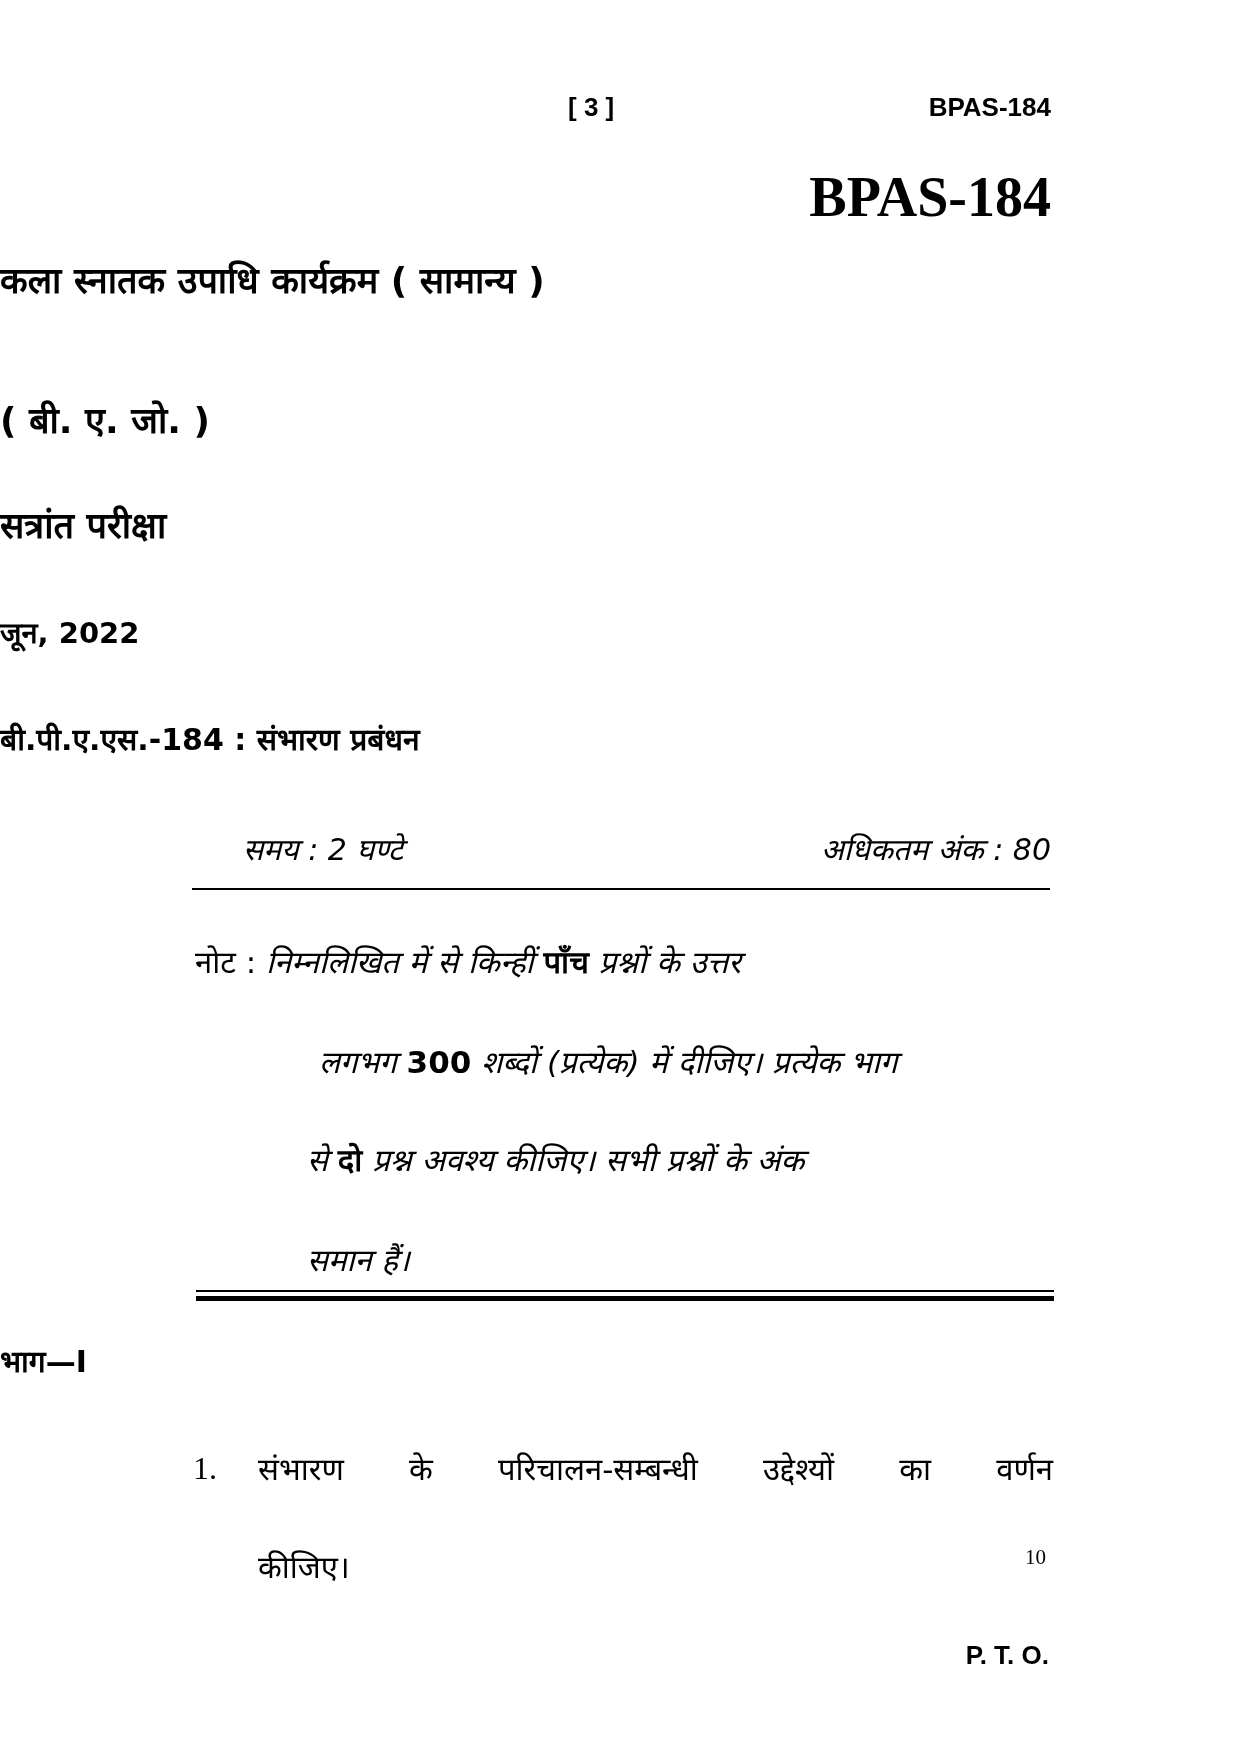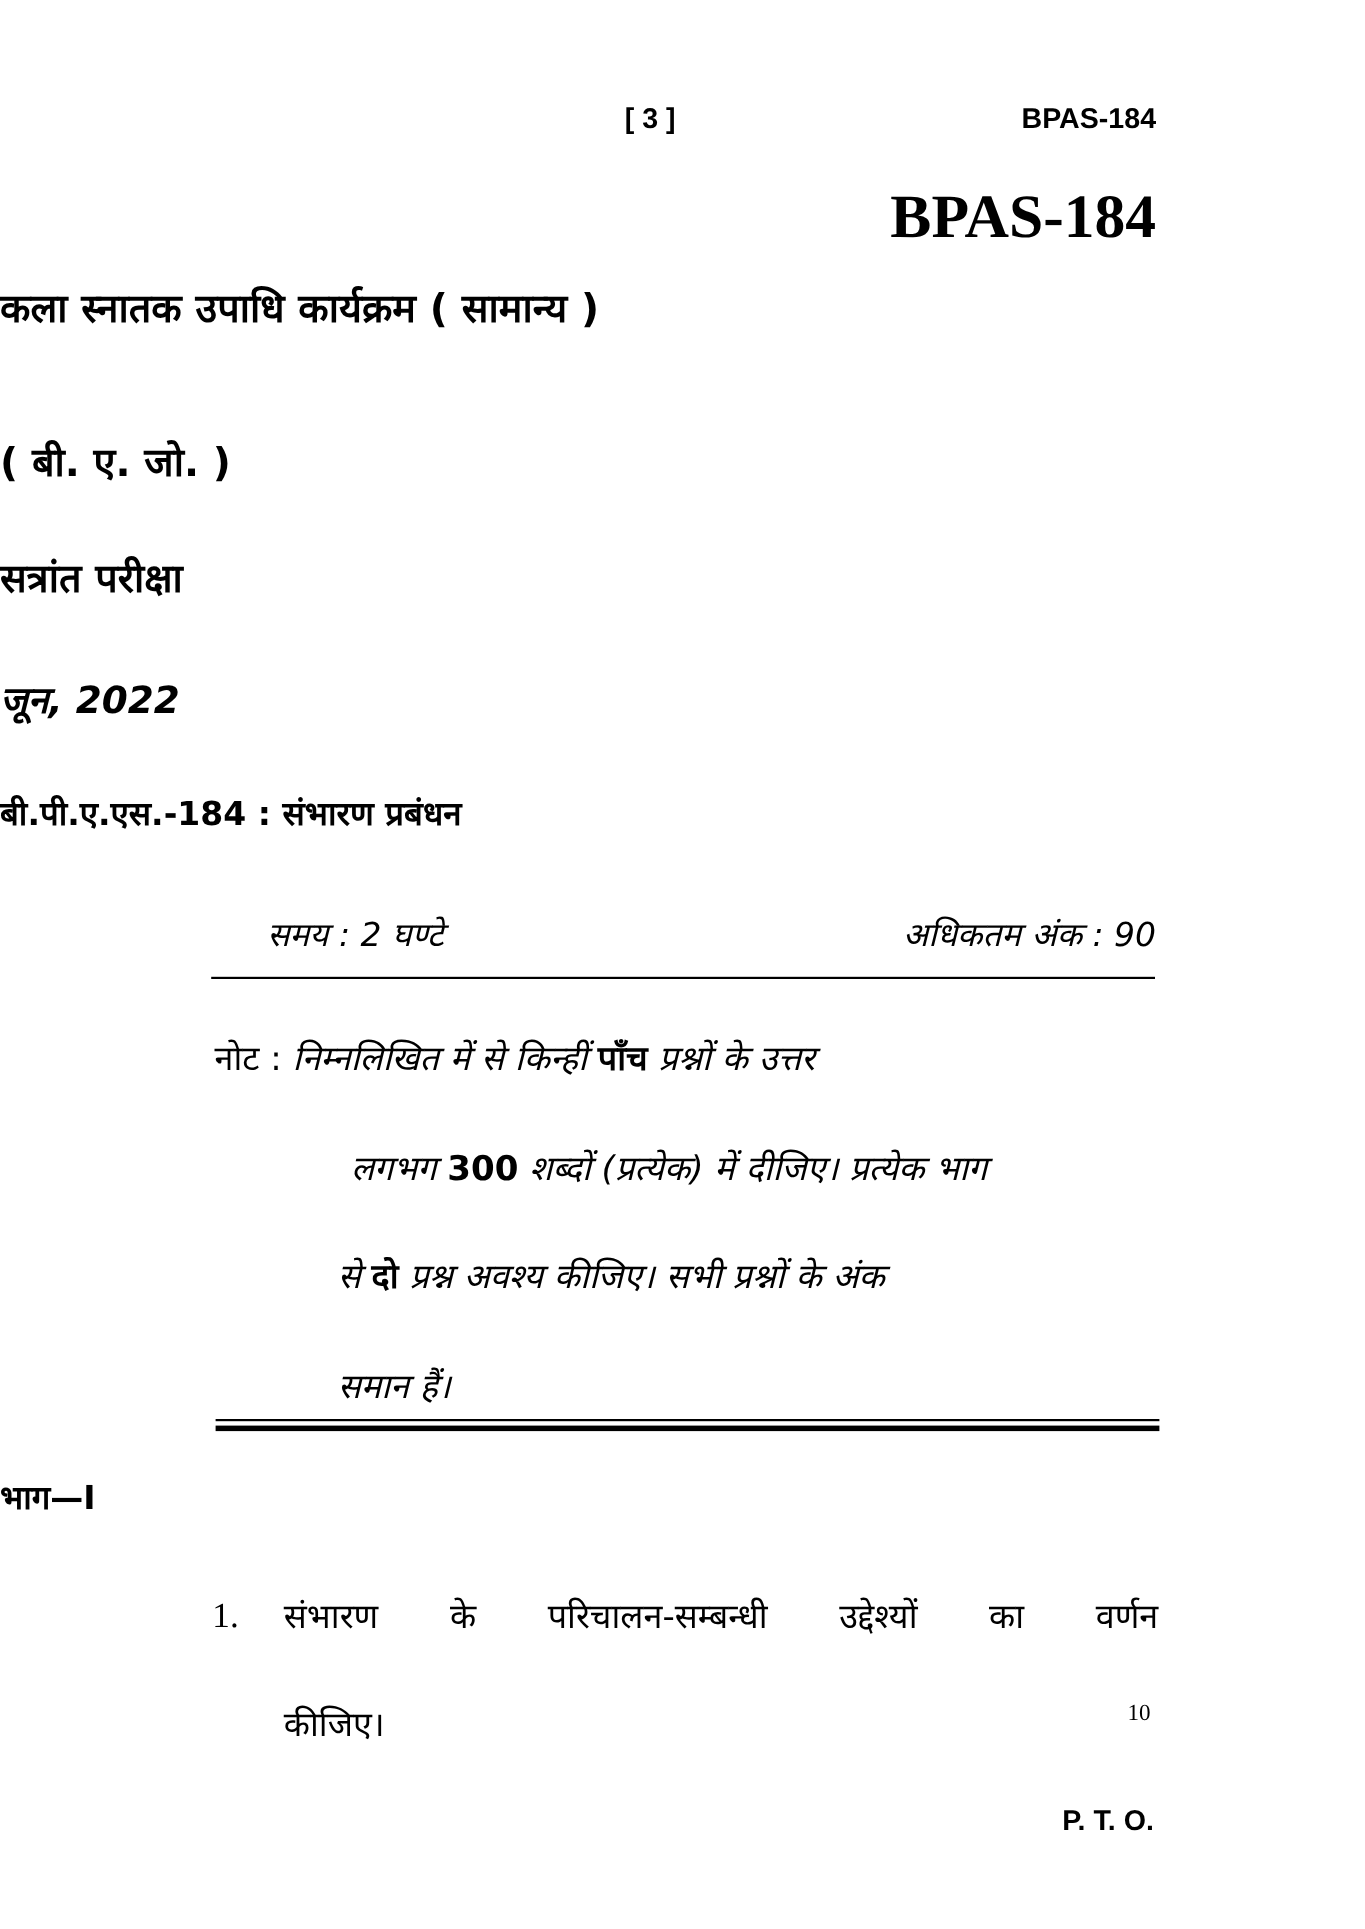--- a/index.html
+++ b/index.html
@@ -5,21 +5,21 @@
     html, body { margin: 0; padding: 0; background: #ffffff; }
     body { width: 1241px; height: 1754px; position: relative; overflow: hidden; color: #000; font-family: "DejaVu Serif", serif; }
     .abs { position: absolute; }
     .hdr-page { left: 568px; top: 92px; font-family: "Liberation Sans", sans-serif; font-weight: bold; font-size: 26px; }
     .hdr-code { right: 190px; top: 92px; font-family: "Liberation Sans", sans-serif; font-weight: bold; font-size: 26px; }
     .big-code { right: 190px; top: 165px; font-family: "Liberation Serif", serif; font-weight: bold; font-size: 56px; }
     .center { left: 0; width: 1230px; text-align: left; font-family: "DejaVu Sans", sans-serif; font-weight: bold; }
     .t1 { top: 255px; font-size: 36px; }
     .t2 { top: 395px; font-size: 36px; }
     .t3 { top: 500px; font-size: 36px; }
-    .t4 { top: 612px; font-size: 34px; font-style: italic; }
+    .t4 { top: 612px; font-size: 29px; }
     .t5 { top: 718px; font-size: 30px; }
     .meta { top: 828px; font-family: "DejaVu Sans", sans-serif; font-style: italic; font-size: 30px; margin-left: 48px; }
     .meta-left { left: 195px; }
     .meta-right { right: 190px; }
     .rule1 { left: 192px; width: 858px; top: 888px; height: 2px; background: #000; }
     .note { left: 195px; top: 940px; width: 860px; font-family: "DejaVu Sans", sans-serif; font-size: 31px; }
     .note-line { position: absolute; white-space: nowrap; font-style: italic; }
     .note-label { font-weight: normal; font-style: normal; }
     .strong { font-weight: bold; font-style: normal; }
     .rule2a { left: 196px; width: 858px; top: 1290px; height: 2px; background: #000; }
@@ -38,21 +38,21 @@
 <div class="abs hdr-code">BPAS-184</div>
 <div class="abs big-code">BPAS-184</div>
 
 <div class="abs center t1">कला स्नातक उपाधि कार्यक्रम ( सामान्य )</div>
 <div class="abs center t2">( बी. ए. जो. )</div>
 <div class="abs center t3">सत्रांत परीक्षा</div>
 <div class="abs center t4">जून, 2022</div>
 <div class="abs center t5">बी.पी.ए.एस.-184 : संभारण प्रबंधन</div>
 
 <div class="abs meta meta-left">समय : 2 घण्टे</div>
-<div class="abs meta meta-right">अधिकतम अंक : 90</div>
+<div class="abs meta meta-right">अधिकतम अंक : 80</div>
 <div class="abs rule1"></div>
 
 <div class="abs note">
   <div class="note-line" style="top:0; left:0;">
     <span class="note-label">नोट :</span><span> निम्नलिखित में से किन्हीं </span><span class="strong">पाँच</span><span> प्रश्नों के उत्तर</span>
   </div>
   <div class="note-line" style="top:100px; left:124px;">
     <span>लगभग </span><span class="strong">300</span><span> शब्दों (प्रत्येक) में दीजिए। प्रत्येक भाग</span>
   </div>
   <div class="note-line" style="top:198px; left:112px;">

